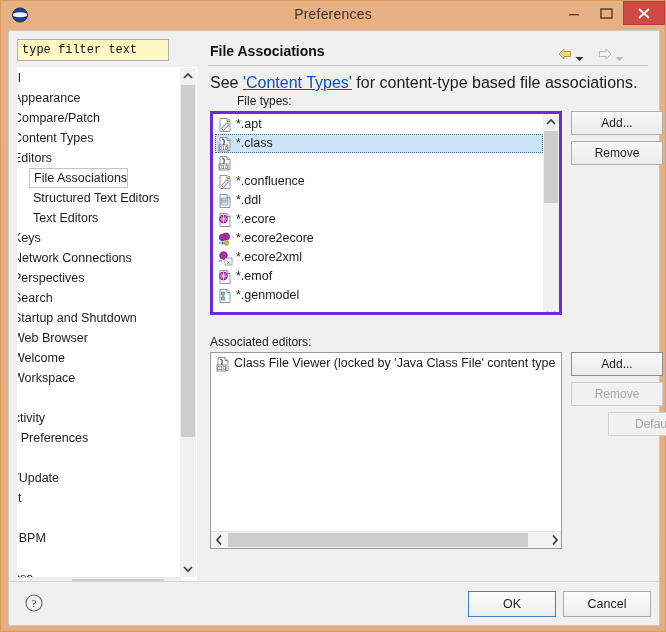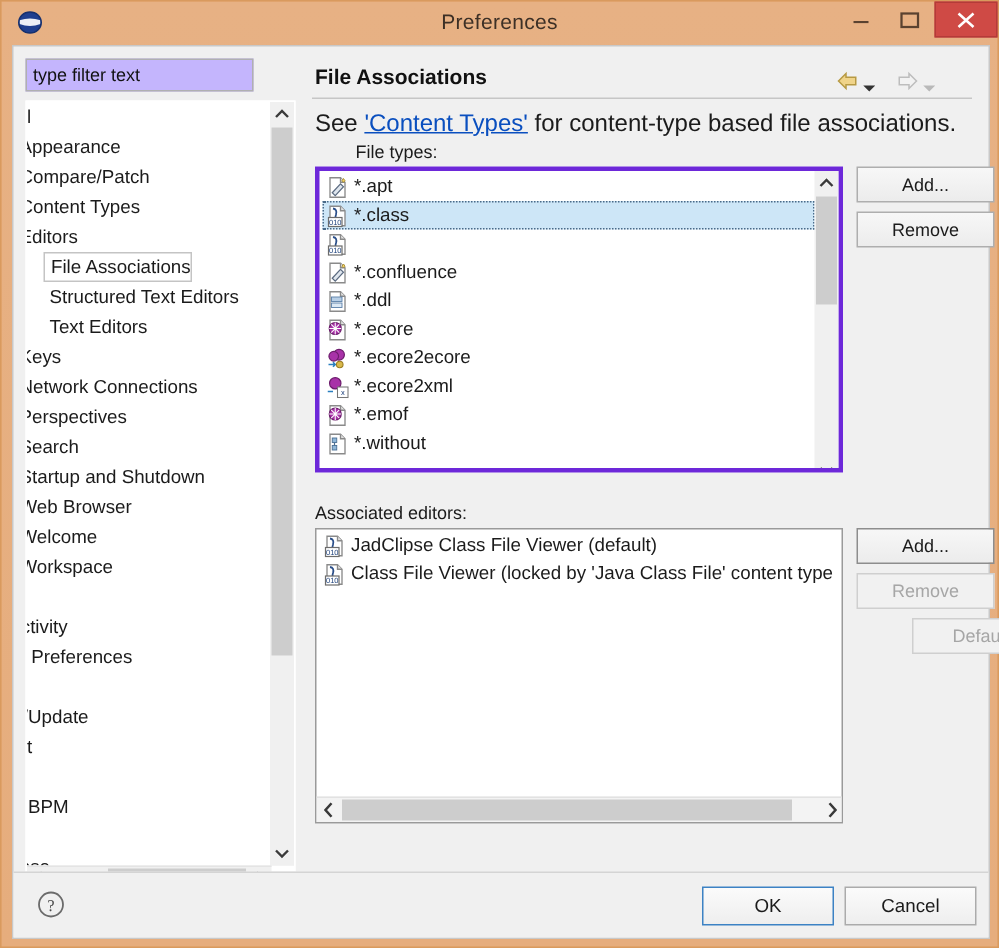--- a/index.html
+++ b/index.html
@@ -53,27 +53,27 @@
     position: absolute; left: 7px; top: 29px;
     width: 652px; height: 596px;
     background: #f0f0f0;
     border: 1px solid #c8c8c8;
   }
 
   
   #filter-box {
     position: absolute; left: 8px; top: 8px;
     width: 152px; height: 22px;
-    background: #c4b5fd;
+    background: #fef9c3;
     border: 1px solid #b0b0b0;
     font-size: 12px;
     color: #111;
     padding: 2px 4px;
     outline: none;
-    font-family: Liberation Sans, sans-serif;
+    font-family: Liberation Mono, monospace;
   }
 
   
   #tree-panel {
     position: absolute; left: 8px; top: 36px;
     width: 180px; height: 528px;
     background: #ffffff;
     border: 1px solid #ffffff;
   }
   #tree-clip {
@@ -515,21 +515,21 @@
               <span>*.emof</span>
             </div>
             <div class="ftrow">
               <svg width="16" height="16" viewBox="0 0 16 16" class="ficon">
                 <path d="M3 1.5 H10 L13 4.5 V14.5 H3 Z" fill="#ffffff" stroke="#8a8a8a" stroke-width="0.9"></path>
                 <path d="M10 1.5 V4.5 H13" fill="#e3e3e3" stroke="#8a8a8a" stroke-width="0.9"></path>
                 <rect x="4.5" y="4" width="3" height="3" fill="#8fb6d8" stroke="#4a6f94" stroke-width="0.6"></rect>
                 <rect x="4.5" y="9" width="3" height="3" fill="#8fb6d8" stroke="#4a6f94" stroke-width="0.6"></rect>
                 <path d="M6 7 V9" stroke="#4a6f94" stroke-width="0.8"></path>
               </svg>
-              <span>*.without</span>
+              <span>*.genmodel</span>
             </div>
           </div>
         <div id="ft-vsb">
           <div class="arrow up">
             <svg width="16" height="16" viewBox="0 0 16 16">
                 <path d="M4 10 L8 6 L12 10" stroke="#3a3a3a" stroke-width="1.6" fill="none"></path>
               </svg>
           </div>
           <div id="ft-vthumb"></div>
           <div class="arrow dn">
@@ -540,30 +540,20 @@
         </div>
       </div>
 
       <div class="sbtn" style="left:368px; top:74px;">Add...</div>
       <div class="sbtn" style="left:368px; top:104px;">Remove</div>
 
       <div id="lbl-assoc">Associated editors:</div>
 
       <div id="ae-list">
         <div id="ae-rows">
-            <div class="aerow">
-              <svg width="16" height="16" viewBox="0 0 16 16" class="ficon">
-                <path d="M3 1.5 H10 L13 4.5 V14.5 H3 Z" fill="#ffffff" stroke="#8a8a8a" stroke-width="0.9"></path>
-                <path d="M10 1.5 V4.5 H13" fill="#e3e3e3" stroke="#8a8a8a" stroke-width="0.9"></path>
-                <path d="M5 3 Q8 3.5 7 7 Q6 10 8 11.5" stroke="#2b4f8a" stroke-width="1.2" fill="none"></path>
-                <rect x="2" y="9" width="9" height="6" fill="#ffffff" stroke="#6c6c6c" stroke-width="0.8"></rect>
-                <text x="6.5" y="13.8" font-size="5" fill="#1b3f7a" text-anchor="middle" font-family="Liberation Sans, sans-serif">010</text>
-              </svg>
-              <span>JadClipse Class File Viewer (default)</span>
-            </div>
             <div class="aerow">
               <svg width="16" height="16" viewBox="0 0 16 16" class="ficon">
                 <path d="M3 1.5 H10 L13 4.5 V14.5 H3 Z" fill="#ffffff" stroke="#8a8a8a" stroke-width="0.9"></path>
                 <path d="M10 1.5 V4.5 H13" fill="#e3e3e3" stroke="#8a8a8a" stroke-width="0.9"></path>
                 <path d="M5 3 Q8 3.5 7 7 Q6 10 8 11.5" stroke="#2b4f8a" stroke-width="1.2" fill="none"></path>
                 <rect x="2" y="9" width="9" height="6" fill="#ffffff" stroke="#6c6c6c" stroke-width="0.8"></rect>
                 <text x="6.5" y="13.8" font-size="5" fill="#1b3f7a" text-anchor="middle" font-family="Liberation Sans, sans-serif">010</text>
               </svg>
               <span>Class File Viewer (locked by 'Java Class File' content type</span>
             </div>

